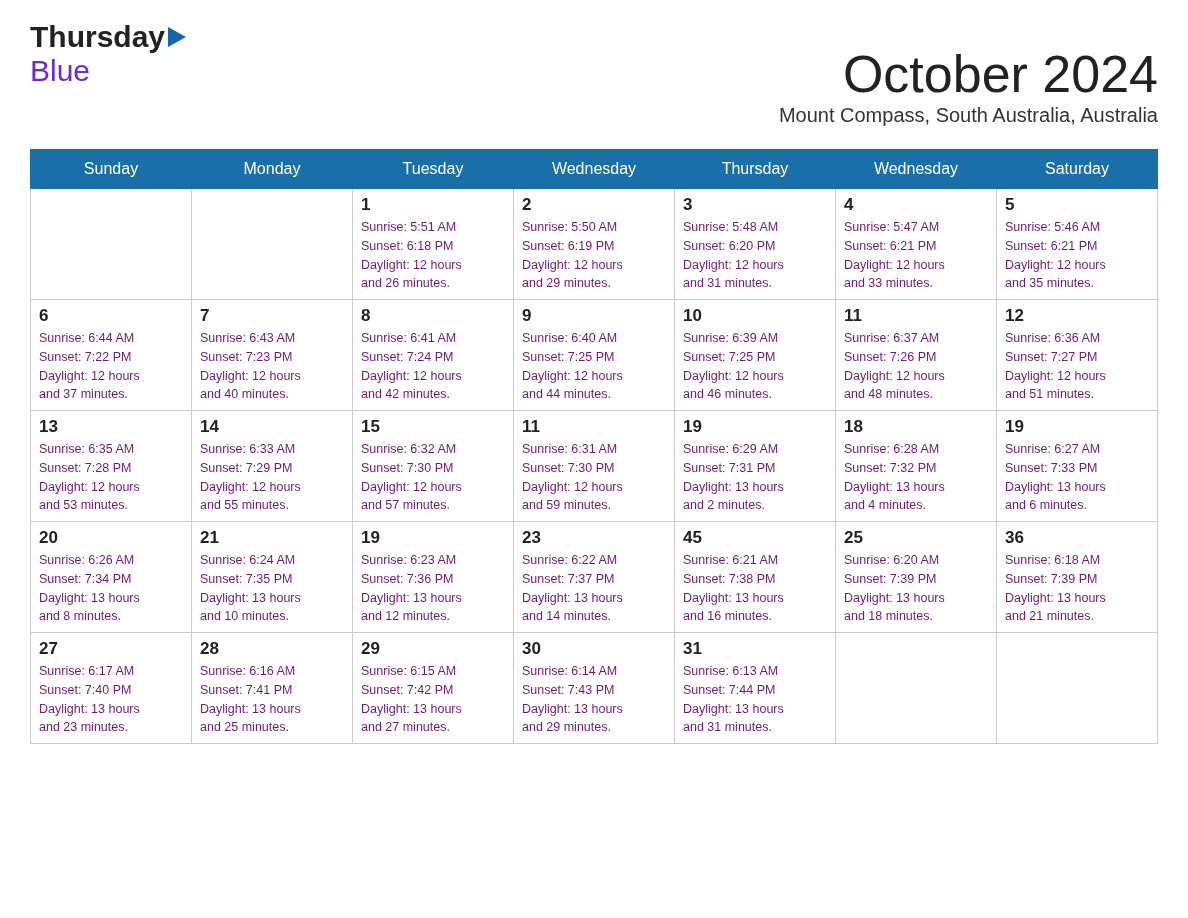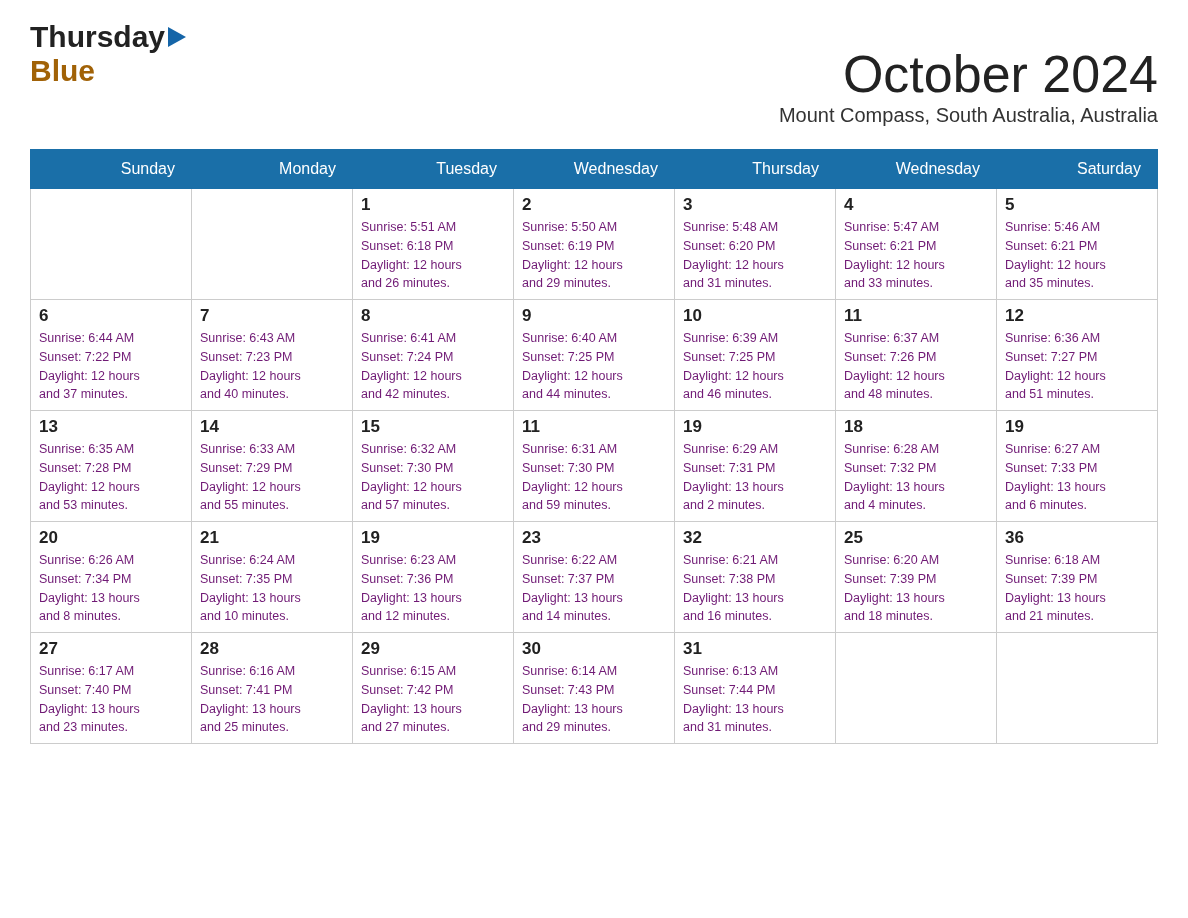--- a/index.html
+++ b/index.html
@@ -38,21 +38,21 @@
       width: 100%;
       border-collapse: collapse;
       border: 1px solid #ccc;
     }
     .calendar th {
       background: #1a6fa8;
       color: #fff;
       font-size: 16px;
       font-weight: normal;
       padding: 10px 16px;
-      text-align: right;
+      text-align: center;
       border: 1px solid #1a6fa8;
     }
     .calendar td {
       vertical-align: top;
       border: 1px solid #ccc;
       padding: 6px 8px;
       width: calc(100% / 7);
       min-height: 110px;
       height: 110px;
     }
@@ -81,22 +81,22 @@
       font-size: 30px;
       font-weight: bold;
       color: #222;
     }
     .logo-triangle-svg {
       margin-left: 3px;
       margin-right: 0;
     }
     .logo-text-blue {
       font-size: 30px;
-      font-weight: bold;
-      color: #a16207;
+      font-weight: normal;
+      color: #6d28d9;
       margin-left: 0;
     }
   </style>
 </head>
 <body>
 
 <div class="header-top">
   <div class="logo">
     <div class="logo-row">
       <span class="logo-text-general">Thursday</span>
@@ -222,21 +222,21 @@
         </td>
         <td class="cell-top">
           <div class="day-number">19</div>
           <div class="day-info">Sunrise: 6:23 AM<br>Sunset: 7:36 PM<br>Daylight: 13 hours<br>and 12 minutes.</div>
         </td>
         <td class="cell-top">
           <div class="day-number">23</div>
           <div class="day-info">Sunrise: 6:22 AM<br>Sunset: 7:37 PM<br>Daylight: 13 hours<br>and 14 minutes.</div>
         </td>
         <td class="cell-top">
-          <div class="day-number">32</div>
+          <div class="day-number">45</div>
           <div class="day-info">Sunrise: 6:21 AM<br>Sunset: 7:38 PM<br>Daylight: 13 hours<br>and 16 minutes.</div>
         </td>
         <td class="cell-top">
           <div class="day-number">25</div>
           <div class="day-info">Sunrise: 6:20 AM<br>Sunset: 7:39 PM<br>Daylight: 13 hours<br>and 18 minutes.</div>
         </td>
         <td class="cell-top">
           <div class="day-number">36</div>
           <div class="day-info">Sunrise: 6:18 AM<br>Sunset: 7:39 PM<br>Daylight: 13 hours<br>and 21 minutes.</div>
         </td>

